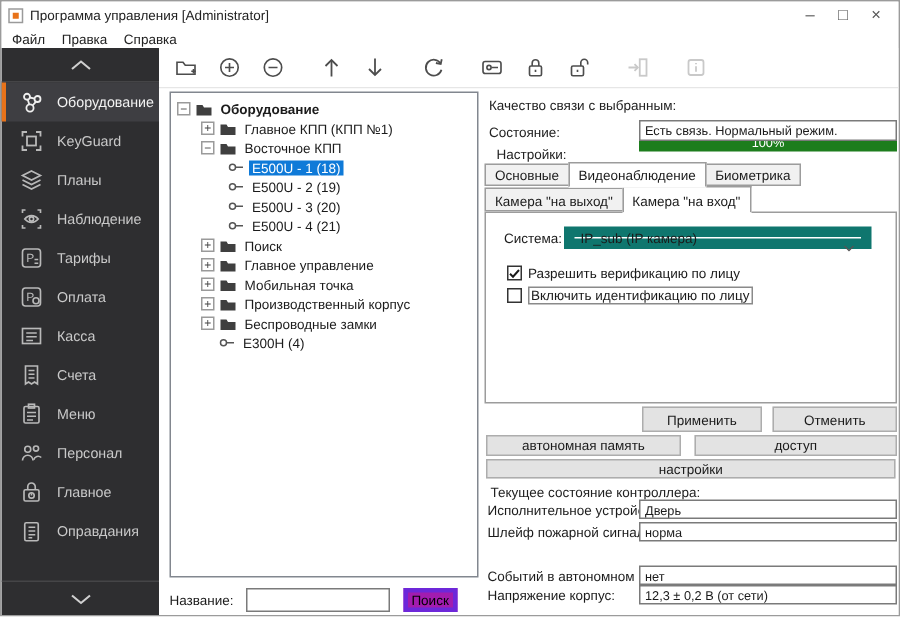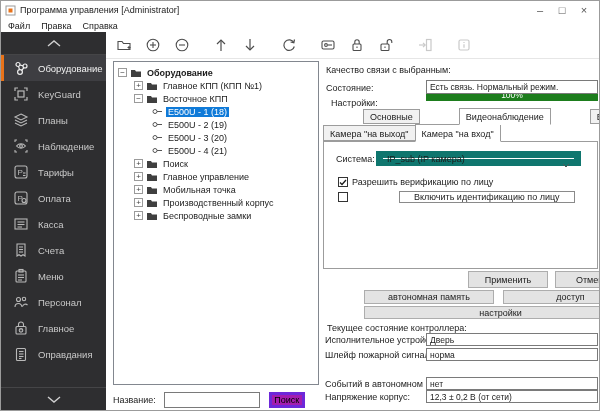--- a/index.html
+++ b/index.html
@@ -73,45 +73,45 @@
   .rpanel { position:absolute; left:217px; top:0; width:278px; bottom:0; }
   .rlab { position:absolute; font-size:9px; color:#222; }
   .qbar { position:absolute; left:103px; top:4px; width:172px; height:13px; background:#1d7d1d;margin-top:25px; }
   .qbar .qfill { width:100%; height:100%; color:#fff; font-size:8.5px;
     display:flex; align-items:center; justify-content:center; }
   .statefield { position:absolute; left:103px; top:21px; width:172px; height:14px;
     border:1px solid #7a7a7a; background:#fff; font-size:8.5px; padding:1px 3px; }
 
   .tabs { position:absolute; left:0; top:50px; height:16px; display:flex; }
   .tab { border:1px solid #9c9c9c; background:#f1f1f1; font-size:9px;
-    padding:2px 6px 0; height:15px; margin-right:-1px; cursor:default;margin-left:40px; }
+    padding:2px 6px 0; height:15px; margin-right:-1px; cursor:default; }
   .tab.active { background:#fff; height:17px; margin-top:-1px; padding-top:3px;
     position:relative; z-index:3; border-bottom:1px solid #fff; }
   .subtabs { position:absolute; left:0; top:66px; height:17px; display:flex; z-index:2; }
   .stab { border:1px solid #9c9c9c; background:#f1f1f1; font-size:9px;
     padding:3px 6px 0; height:16px; margin-right:-1px; cursor:default; }
   .stab.active { background:#fff; height:18px; margin-top:-1px; padding-top:4px;
     border-bottom:1px solid #fff; position:relative; z-index:3; }
 
   .tabbox { position:absolute; left:0; top:82px; width:275px; height:128px;
     border:1px solid #9c9c9c; background:#fff; }
   .sysrow { position:absolute; left:12px; top:9px; right:16px; height:15px;
     display:flex; align-items:center; }
   .sysrow .syslab { font-size:9px; width:30px; flex:0 0 auto; margin-right:10px; }
   .select { flex:1; height:15px; border:7px solid #0f766e; background:#fff;
     display:flex; align-items:center; padding:0 4px; font-size:9px; position:relative; }
   .select .chev { position:absolute; right:4px; top:5px; }
   .cbrow { position:absolute; left:14px; height:12px; display:flex; align-items:center; }
   .cb { width:10px; height:10px; border:1px solid #333; background:#fff; margin-right:4px;
     display:flex; align-items:center; justify-content:center; flex:0 0 auto; }
   .cblab { font-size:9px; }
-  .cblab.focus { border:1px solid #8a8a8a; padding:0 14px;margin-left:47px; }
+  .cblab.focus { border:1px solid #8a8a8a; padding:0 1px; }
 
   .btn { background:#e3e3e3; border:1px solid #adadad; font-size:9px;
-    display:flex; align-items:center; justify-content:center; cursor:default;margin-left:40px; }
+    display:flex; align-items:center; justify-content:center; cursor:default; }
   .applyrow { position:absolute; top:212px; left:0; width:275px; height:17px; }
   .applyrow .btn { position:absolute; height:17px; }
   .autorow  { position:absolute; top:231px; left:0; width:275px; height:14px; }
   .autorow .btn { position:absolute; height:14px; }
   .setrow   { position:absolute; top:247px; left:0; width:275px; height:13px; }
   .setrow .btn { position:absolute; height:13px; left:1px; width:273px; }
 
   .frow { position:absolute; left:1px; width:274px; height:13px; }
   .frow .flab { position:absolute; left:1px; top:2px; font-size:9px; }
   .frow .fval { position:absolute; left:102px; right:0; top:0; bottom:0;
@@ -420,20 +420,28 @@
               <path d="M1,2 h4 l1,1.6 H11 V9 H1 Z" fill="#3f3f3f"></path>
             </svg>
           <span class="tlabel">Производственный корпус</span>
         </div>
         <div class="trow lvl1">
           <span class="exp">+</span>
           <svg width="12" height="10">
               <path d="M1,2 h4 l1,1.6 H11 V9 H1 Z" fill="#3f3f3f"></path>
             </svg>
           <span class="tlabel">Беспроводные замки</span>
+        </div>
+        <div class="trow lvl1">
+          <span class="spacer"></span>
+          <svg width="11" height="9">
+              <circle cx="3" cy="4.5" r="2" fill="none" stroke="#555"></circle>
+              <line x1="5" y1="4.5" x2="10" y2="4.5" stroke="#555"></line>
+            </svg>
+          <span class="tlabel">E300H (4)</span>
         </div>
       </div>
 
       <div class="search-row">
         <span class="slab">Название:</span>
         <input type="text" value="" style="">
         <button>Поиск</button>
       </div>
 
       <div class="rpanel">

